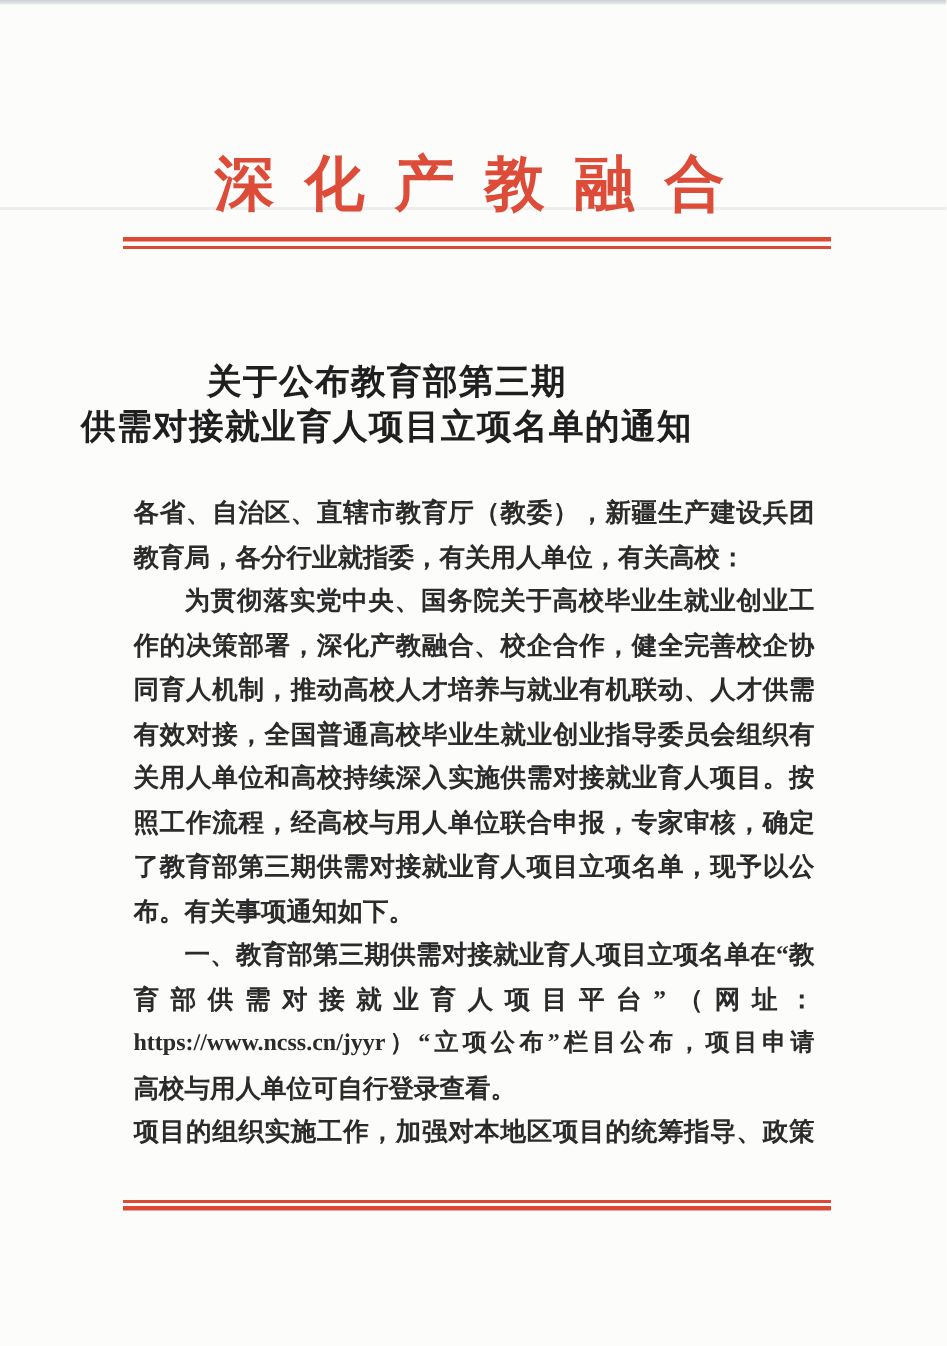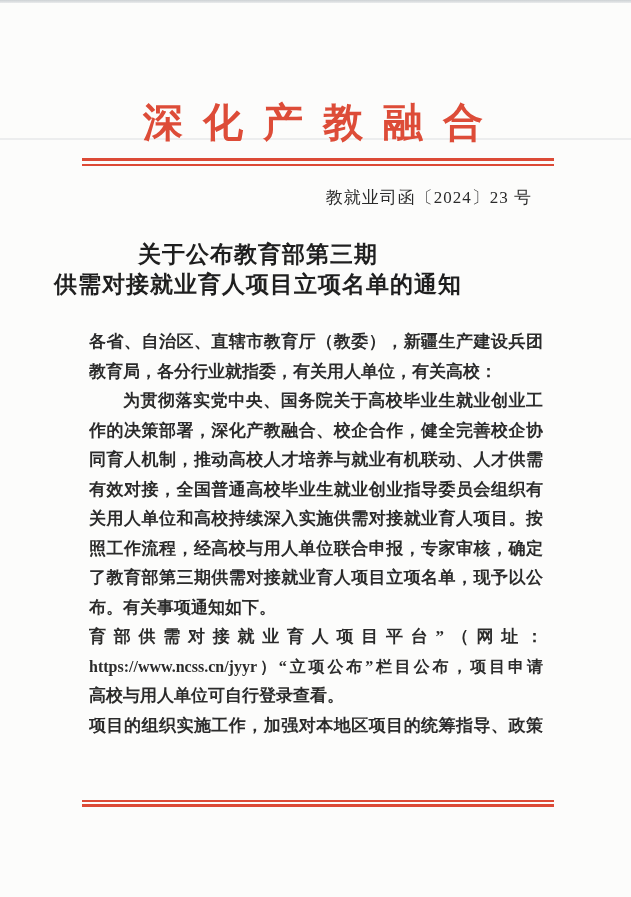--- a/index.html
+++ b/index.html
@@ -76,38 +76,38 @@
 
 <div class="page">
 
   <div class="scan-edge-top"></div>
   <div class="scan-line"></div>
 
   <div class="letterhead">深化产教融合</div>
 
   <div class="rule rule-top"></div>
 
-  <div class="doc-number">教就业司函〔2024〕23 号</div>
 
   <div class="notice-title">
     <div>关于公布教育部第三期</div>
     <div>供需对接就业育人项目立项名单的通知</div>
   </div>
 
   <div class="body-text">
     <div class="line j">各省、自治区、直辖市教育厅（教委），新疆生产建设兵团</div>
     <div class="line">教育局，各分行业就指委，有关用人单位，有关高校：</div>
     <div class="line j indent">为贯彻落实党中央、国务院关于高校毕业生就业创业工</div>
     <div class="line j">作的决策部署，深化产教融合、校企合作，健全完善校企协</div>
     <div class="line j">同育人机制，推动高校人才培养与就业有机联动、人才供需</div>
     <div class="line j">有效对接，全国普通高校毕业生就业创业指导委员会组织有</div>
     <div class="line j">关用人单位和高校持续深入实施供需对接就业育人项目。按</div>
     <div class="line j">照工作流程，经高校与用人单位联合申报，专家审核，确定</div>
     <div class="line j">了教育部第三期供需对接就业育人项目立项名单，现予以公</div>
     <div class="line">布。有关事项通知如下。</div>
+    <div class="line j indent">一、教育部第三期供需对接就业育人项目立项名单在“教</div>
     <div class="line j">育部供需对接就业育人项目平台”（网址：</div>
     <div class="line j url-line">https://www.ncss.cn/jyyr）“立项公布”栏目公布，项目申请</div>
     <div class="line">高校与用人单位可自行登录查看。</div>
     <div class="line j">项目的组织实施工作，加强对本地区项目的统筹指导、政策</div>
   </div>
 
   <div class="rule rule-bottom"></div>
 
 </div>
 

